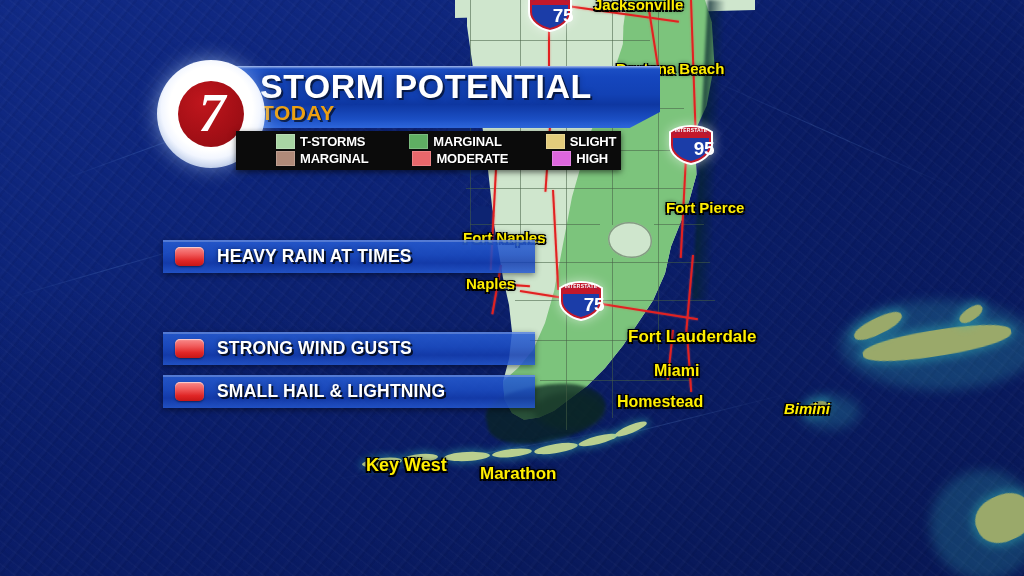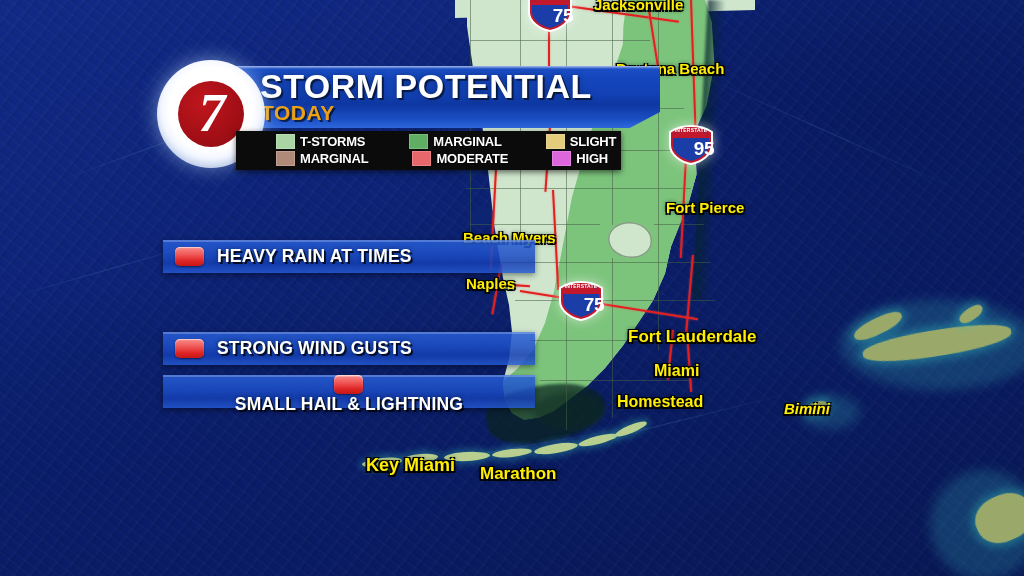--- a/index.html
+++ b/index.html
@@ -297,27 +297,27 @@
     <div class="keyisle" style="left:140px;top:9px;width:40px;height:8px;transform:rotate(-6deg);"></div>
     <div class="keyisle" style="left:182px;top:4px;width:44px;height:9px;transform:rotate(-9deg);"></div>
     <div class="keyisle" style="left:226px;top:-4px;width:40px;height:8px;transform:rotate(-14deg);"></div>
     <div class="keyisle" style="left:262px;top:-15px;width:34px;height:8px;transform:rotate(-22deg);"></div>
   </div>
 
   <div class="layer">
     <div class="city" style="left:594px;top:-4px;font-size:15px;">Jacksonville</div>
     <div class="city" style="left:616px;top:60px;font-size:15px;">Daytona Beach</div>
     <div class="city" style="left:666px;top:199px;font-size:15px;">Fort Pierce</div>
-    <div class="city" style="left:463px;top:229px;font-size:15px;">Beach Myers</div>
+    <div class="city" style="left:463px;top:229px;font-size:15px;">Fort Naples</div>
     <div class="city" style="left:466px;top:275px;font-size:15px;">Naples</div>
     <div class="city" style="left:628px;top:327px;font-size:17px;">Fort Lauderdale</div>
     <div class="city" style="left:654px;top:362px;font-size:16px;">Miami</div>
     <div class="city" style="left:594px;top:393px;font-size:16px;margin-left:23px;">Homestead</div>
     <div class="city" style="left:784px;top:400px;font-size:15px;font-style:italic;">Bimini</div>
-    <div class="city" style="left:366px;top:455px;font-size:18px;">Key Miami</div>
+    <div class="city" style="left:366px;top:455px;font-size:18px;">Key West</div>
     <div class="city" style="left:480px;top:464px;font-size:17px;">Marathon</div>
   </div>
 
   <div class="titlebar">
     <div class="title-main">STORM POTENTIAL</div>
     <div class="title-sub">TODAY</div>
   </div>
 
   <div class="logo">
     <div class="logo-disc">
@@ -357,18 +357,18 @@
   </div>
 
   <div class="impact" style="top:240px;">
     <span class="imp-sw"></span>
     <span class="imp-text">HEAVY RAIN AT TIMES</span>
   </div>
   <div class="impact" style="top:332px;">
     <span class="imp-sw"></span>
     <span class="imp-text">STRONG WIND GUSTS</span>
   </div>
-  <div class="impact" style="top:375px;flex-direction:column;">
+  <div class="impact" style="top:375px;">
     <span class="imp-sw"></span>
     <span class="imp-text">SMALL HAIL &amp; LIGHTNING</span>
   </div>
 
 </div>
 
 </body></html>

